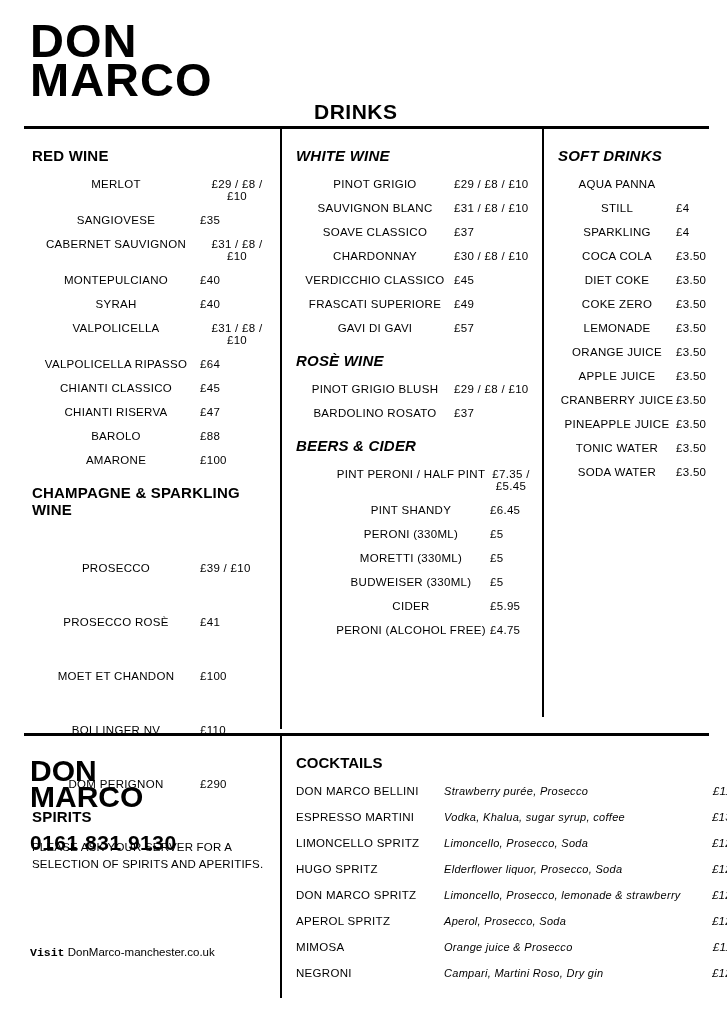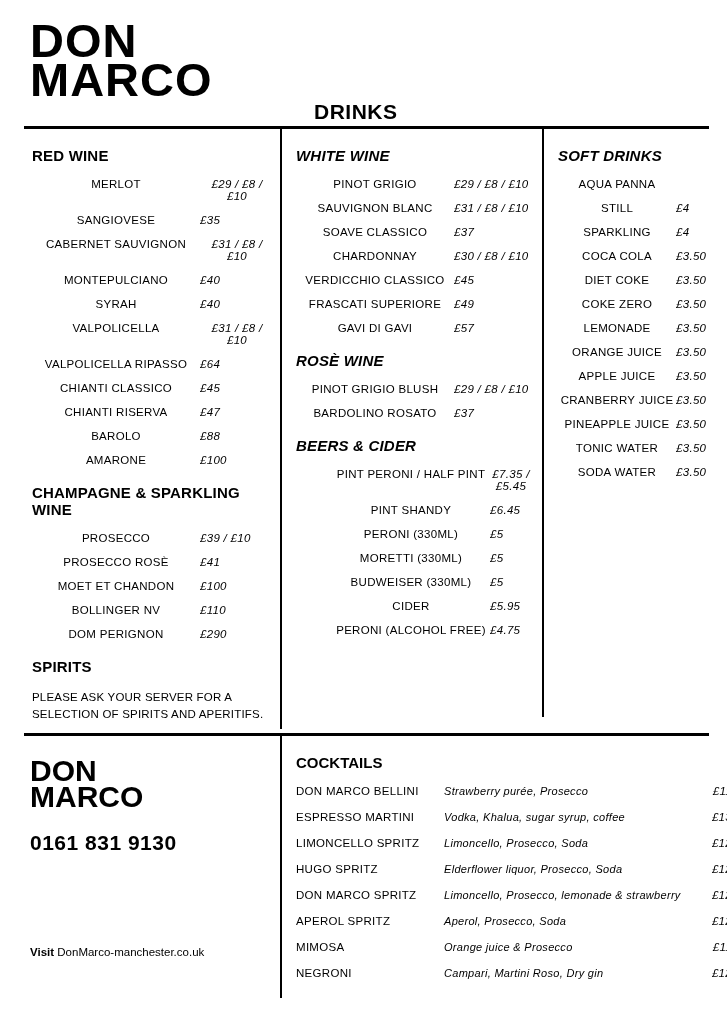--- a/index.html
+++ b/index.html
@@ -90,28 +90,28 @@
 
   .items { margin: 0 0 4px 0; padding: 0; list-style: none; text-align: center; }
   .item {
     display: flex;
     align-items: baseline;
     font-size: 11.5px;
     letter-spacing: 0.3px;
     margin: 0 0 12px 4px;
   }
   .item .nm { flex: 0 0 auto; }
-  .item .pr { font-style: italic; }
+  .item .pr { }
 
   
   .col1 .item .nm { width: 168px; }
   .col2 .item .nm { width: 158px; }
   .col3 .item .nm { width: 118px; }
 
-  .col1 .champ .item .nm { width: 168px; }
+  .col1 .champ .item .nm { width: 168px; margin-top: 30px; }
 
   .note {
     font-size: 11.5px;
     line-height: 1.5;
     margin: 2px 0 0 4px;
     letter-spacing: 0.2px;
   }
 
   .beers .item .nm { width: 158px; margin-left: 36px; }
 
@@ -152,21 +152,21 @@
     font-size: 21px;
     font-weight: bold;
     letter-spacing: 0.5px;
   }
   .visit {
     position: absolute;
     left: 6px;
     top: 210px;
     font-size: 11.5px;
   }
-  .visit b { font-weight: bold; }
+  .visit b { font-weight: bold; font-family: Liberation Mono, monospace; }
 
   .foot-right {
     position: absolute;
     left: 268px;
     top: 10px;
     width: 440px;
   }
   .cocktail-head {
     font-size: 15px;
     font-weight: bold;

